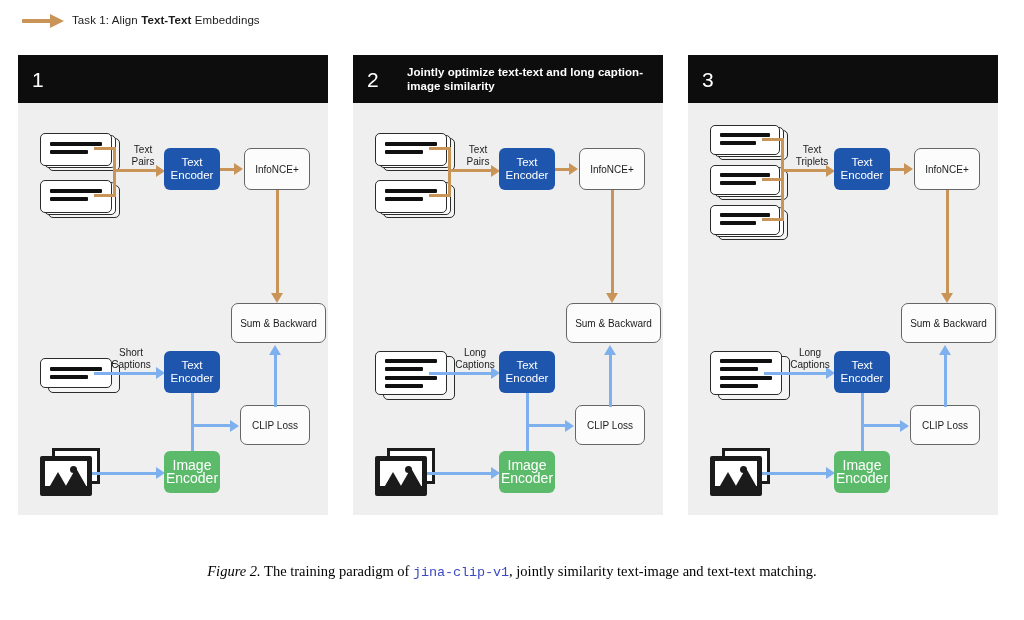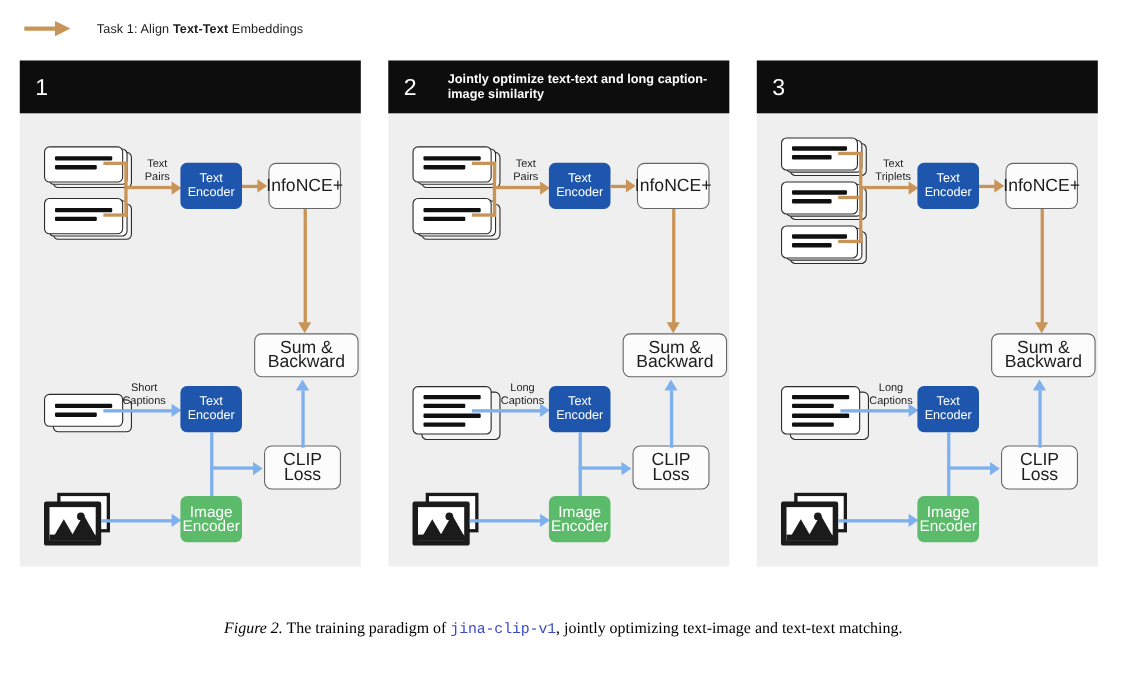--- a/index.html
+++ b/index.html
@@ -4,21 +4,21 @@
 <style>
   html,body{margin:0;padding:0;}
   body{
     width:1024px;height:620px;background:#ffffff;
     font-family:"Liberation Sans", sans-serif;
     overflow:hidden;position:relative;
   }
 
   
   #legend{position:absolute;left:22px;top:14px;width:420px;}
-  .legend-row{display:flex;align-items:flex-end;height:19px;gap:16px;}
+  .legend-row{display:flex;align-items:flex-start;height:19px;}
   .legend-arrow{width:42px;height:14px;position:relative;margin-right:8px;flex:0 0 42px;}
   .legend-arrow .shaft{position:absolute;left:0;top:5px;height:4px;width:30px;border-radius:1px;}
   .legend-arrow .head{position:absolute;left:28px;top:0;width:0;height:0;
       border-top:7px solid transparent;border-bottom:7px solid transparent;}
   .legend-text{font-size:11.5px;color:#1c1c1c;letter-spacing:.1px;white-space:nowrap;}
   .legend-text b{font-weight:bold;}
 
   
   .panel{position:absolute;top:55px;width:310px;height:460px;background:#efefef;}
   #panel-1{left:18px;}
@@ -31,21 +31,21 @@
   .panel-title{color:#ffffff;font-size:11.5px;font-weight:bold;line-height:14px;letter-spacing:.05px;}
 
   .stage{position:absolute;left:0;top:48px;width:100%;height:412px;}
 
   
   .node{position:absolute;box-sizing:border-box;display:flex;align-items:center;
         justify-content:center;text-align:center;line-height:13px;}
 
   .box-blue{background:#1f56ad;color:#ffffff;border-radius:6px;font-size:11.5px;}
   .box-green{background:#5cbb6a;color:#ffffff;border-radius:6px;font-size:14px;}
-  .box-white{background:#fcfcfc;color:#1c1c1c;border:1.3px solid #666;border-radius:7px;font-size:16px;}
+  .box-white{background:#fcfcfc;color:#1c1c1c;border:1.3px solid #666;border-radius:7px;font-size:10px;}
 
   
   .doc{position:absolute;}
   .doc .sheet{position:absolute;background:#ffffff;border:1.6px solid #2b2b2b;border-radius:5px;box-sizing:border-box;}
   .doc .sheet.back{background:#f4f4f4;}
   .doc .bar{position:absolute;background:#101010;border-radius:1px;}
 
   
   .imgicon{position:absolute;}
   .imgicon .frame{position:absolute;box-sizing:border-box;}
@@ -422,14 +422,14 @@
     </div>
 
     <div class="conn">
       <span class="vline" style="left:255.5px;top:252px;width:3px;height:52px;background:#7fb0ee;"></span>
       <span class="ahead up" style="left:250.5px;top:242px;border-bottom:10px solid #7fb0ee;"></span>
     </div>
   </div>
 </div>
 
 <div id="caption">
-  <span class="fig">Figure 2.</span><span> The training paradigm of </span><span class="mono">jina-clip-v1</span><span>, jointly optimizing text-image and text-text matching.</span>
+  <span class="fig">Figure 2.</span><span> The training paradigm of </span><span class="mono">jina-clip-v1</span><span>, jointly similarity text-image and text-text matching.</span>
 </div>
 
 </body></html>

